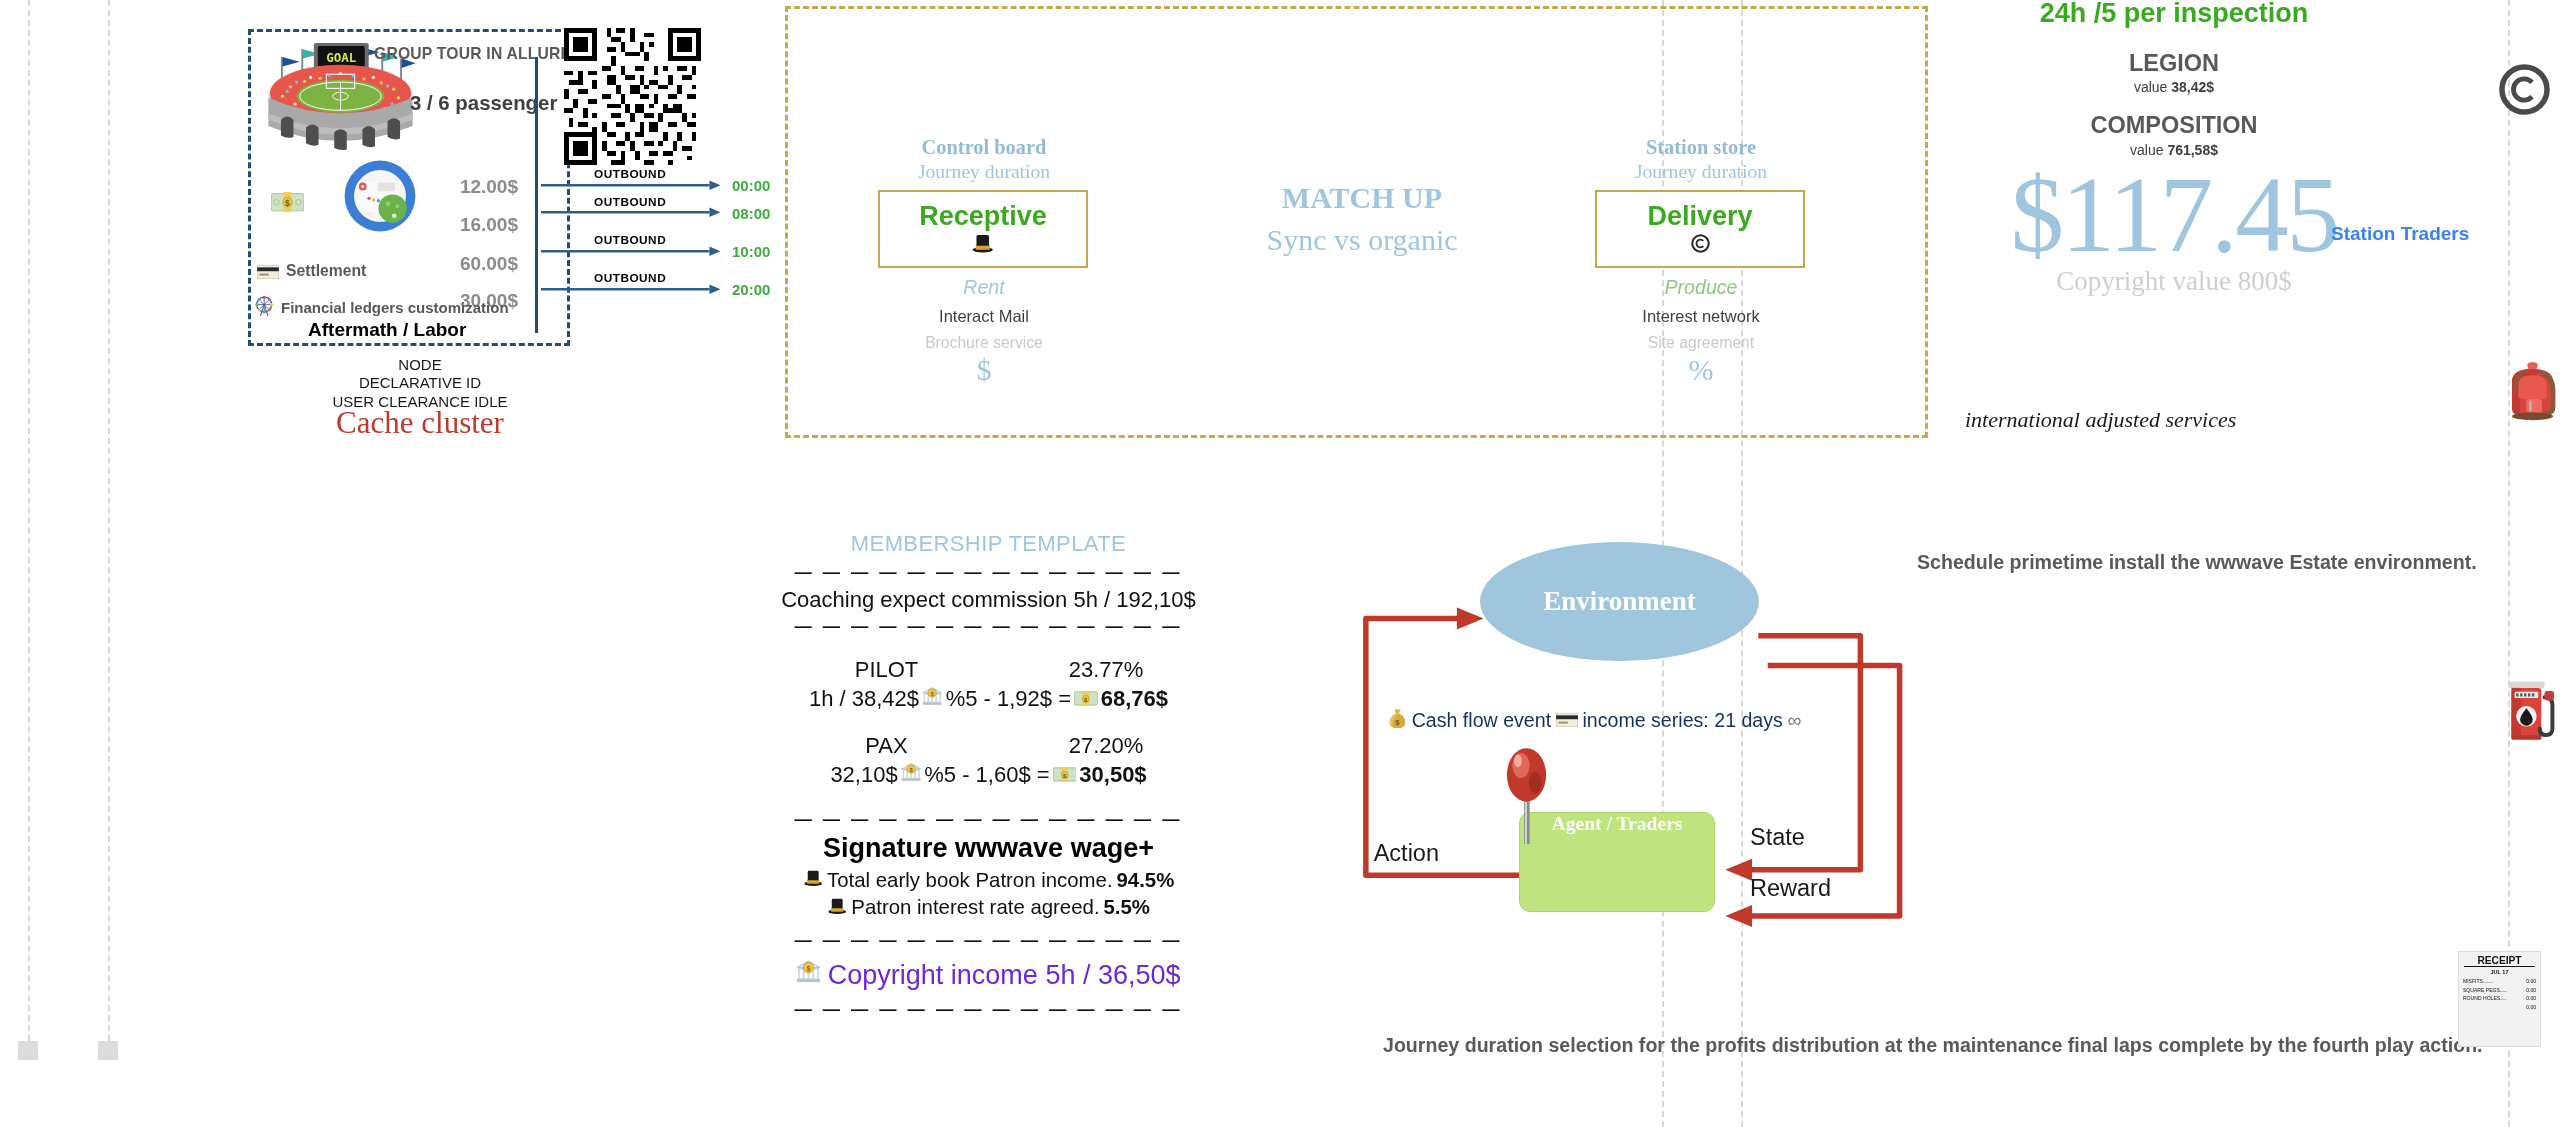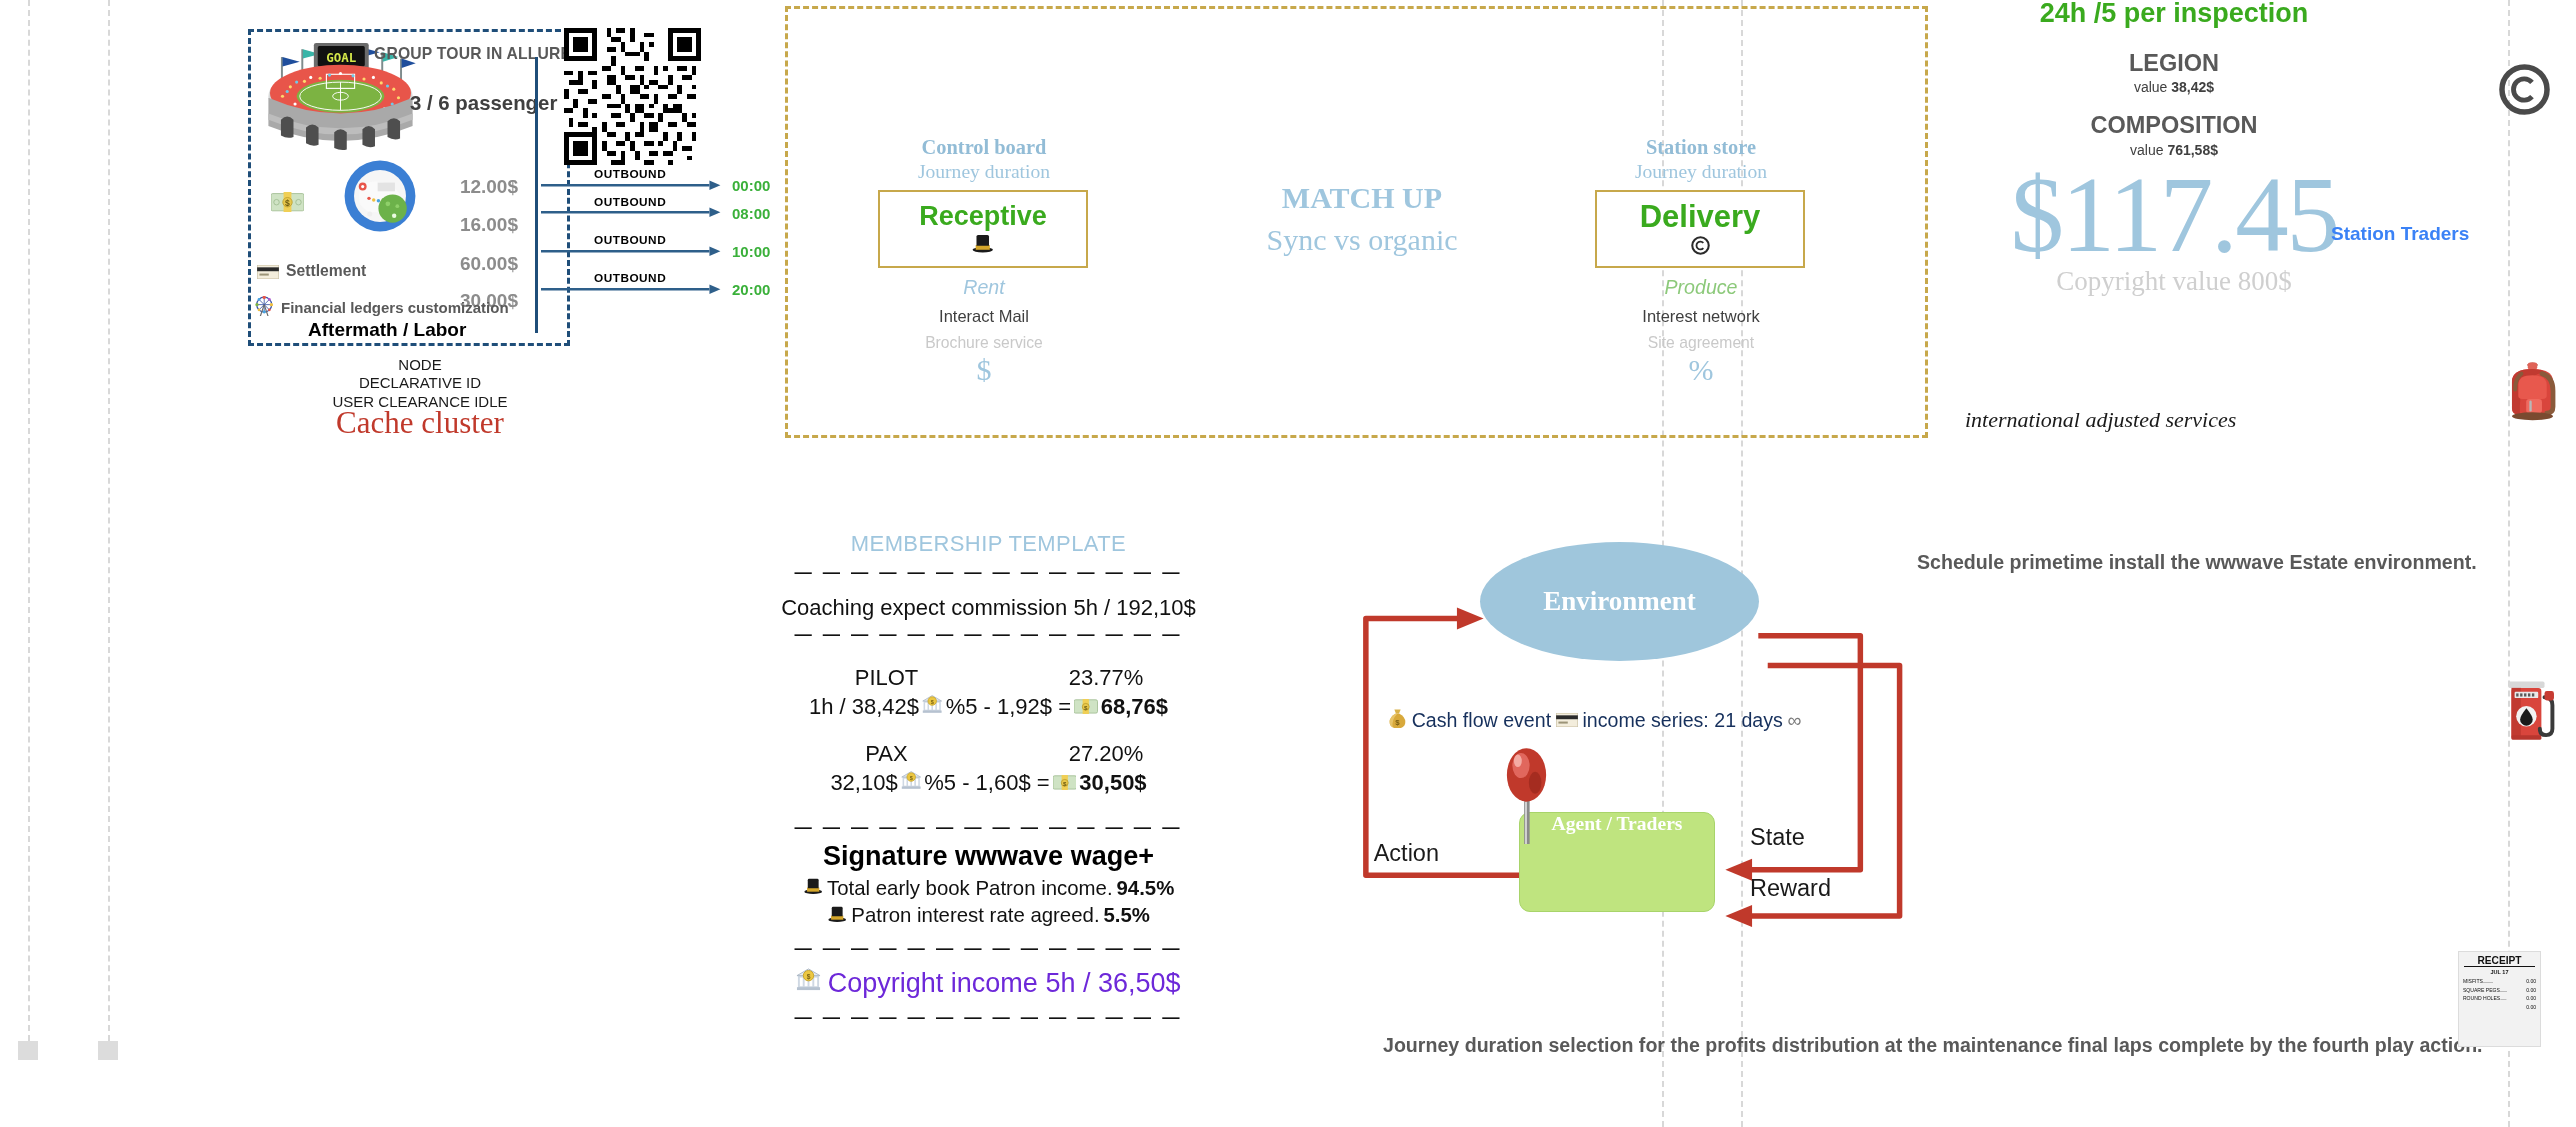--- a/index.html
+++ b/index.html
@@ -529,21 +529,21 @@
 
   <div class="matchup" style="left:1197px; top:181px; width:330px;">
     <div class="mu-1" style="font-size:30px;">MATCH UP</div>
     <div class="mu-2" style="font-size:30px; margin-top:7.8px;">Sync vs organic</div>
   </div>
 
   <div class="col" style="left:1595px; top:136px; width:212px;">
     <div class="col-title" style="font-size:20.4px;">Station store</div>
     <div class="col-sub" style="font-size:19.6px; margin-top:1.6px;">Journey duration</div>
     <div class="col-box" style="width:210px; height:78px; margin-top:7.8px;">
-      <div class="col-box-main" style="font-size:31px;">Delivery</div>
+      <div class="col-box-main" style="font-size:27px;">Delivery</div>
       <div class="col-box-ico" style="margin-top:3.9px;">
         <svg width="19" height="19" viewBox="0 0 24 24">
           <circle cx="12" cy="12" r="10.4" fill="none" stroke="#2b2b2b" stroke-width="2.6"></circle>
           <path d="M15.6 8.6 a5 5 0 1 0 0 6.8" fill="none" stroke="#2b2b2b" stroke-width="2.3"></path>
         </svg>
       </div>
     </div>
     <div class="col-it" style="font-size:19.6px; margin-top:7.8px; color:#8cc97a;">Produce</div>
     <div class="col-plain" style="font-size:16.5px; margin-top:7.8px;">Interest network</div>
     <div class="col-faint" style="font-size:15.7px; margin-top:7.8px;">Site agreement</div>
@@ -614,21 +614,21 @@
       <path d="M27 36 q8 10 8 14 a8 8 0 0 1 -16 0 q0 -4 8 -14 Z" fill="#1a1a1a"></path>
       <rect x="8" y="70" width="38" height="6" rx="2" fill="#b8362e"></rect>
       <path d="M50 22 q10 0 10 10 l0 30 q0 8 -8 8 q-8 0 -8 -8" fill="none" stroke="#3a3a3a" stroke-width="5" stroke-linecap="round"></path>
       <rect x="50" y="14" width="12" height="12" rx="3" fill="#c73b32"></rect>
     </svg>
   </div>
 
   <div class="mt" style="left:753px; top:531px; width:471px;">
     <div class="mt-title" style="font-size:22px;">MEMBERSHIP TEMPLATE</div>
     <div class="dashline" style="font-size:17.3px; margin-top:4.7px;">— — — — — — — — — — — — — —</div>
-    <div class="mt-row" style="font-size:22px; margin-top:12px;">Coaching expect commission 5h / 192,10$</div>
+    <div class="mt-row" style="font-size:22px; margin-top:4px;">Coaching expect commission 5h / 192,10$</div>
     <div class="dashline" style="font-size:17.3px; margin-top:3.1px;">— — — — — — — — — — — — — —</div>
 
     <div class="mt-pairs" style="margin-top:20.4px;">
       <div class="c1 mt-row" style="font-size:22px; width:235px;">PILOT</div>
       <div class="c2 mt-row" style="font-size:22px; width:204px;">23.77%</div>
     </div>
     <div class="mt-row" style="font-size:22px; margin-top:3.1px; display:flex; align-items:center; justify-content:center; gap:3.1px;">
       <span>1h / 38,42$ </span>
       <span>
         <svg width="20.4" height="20.4" viewBox="0 0 26 26" style="font-size:28px">

